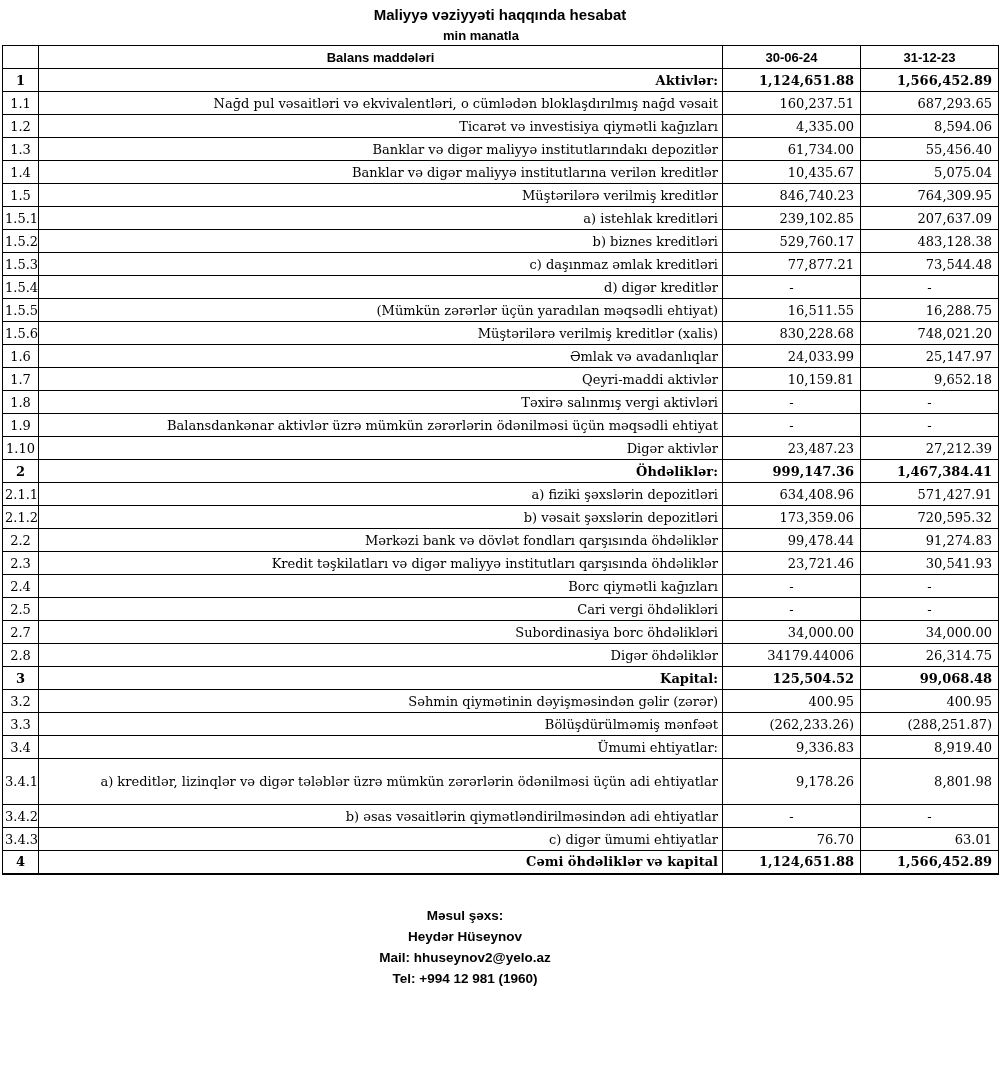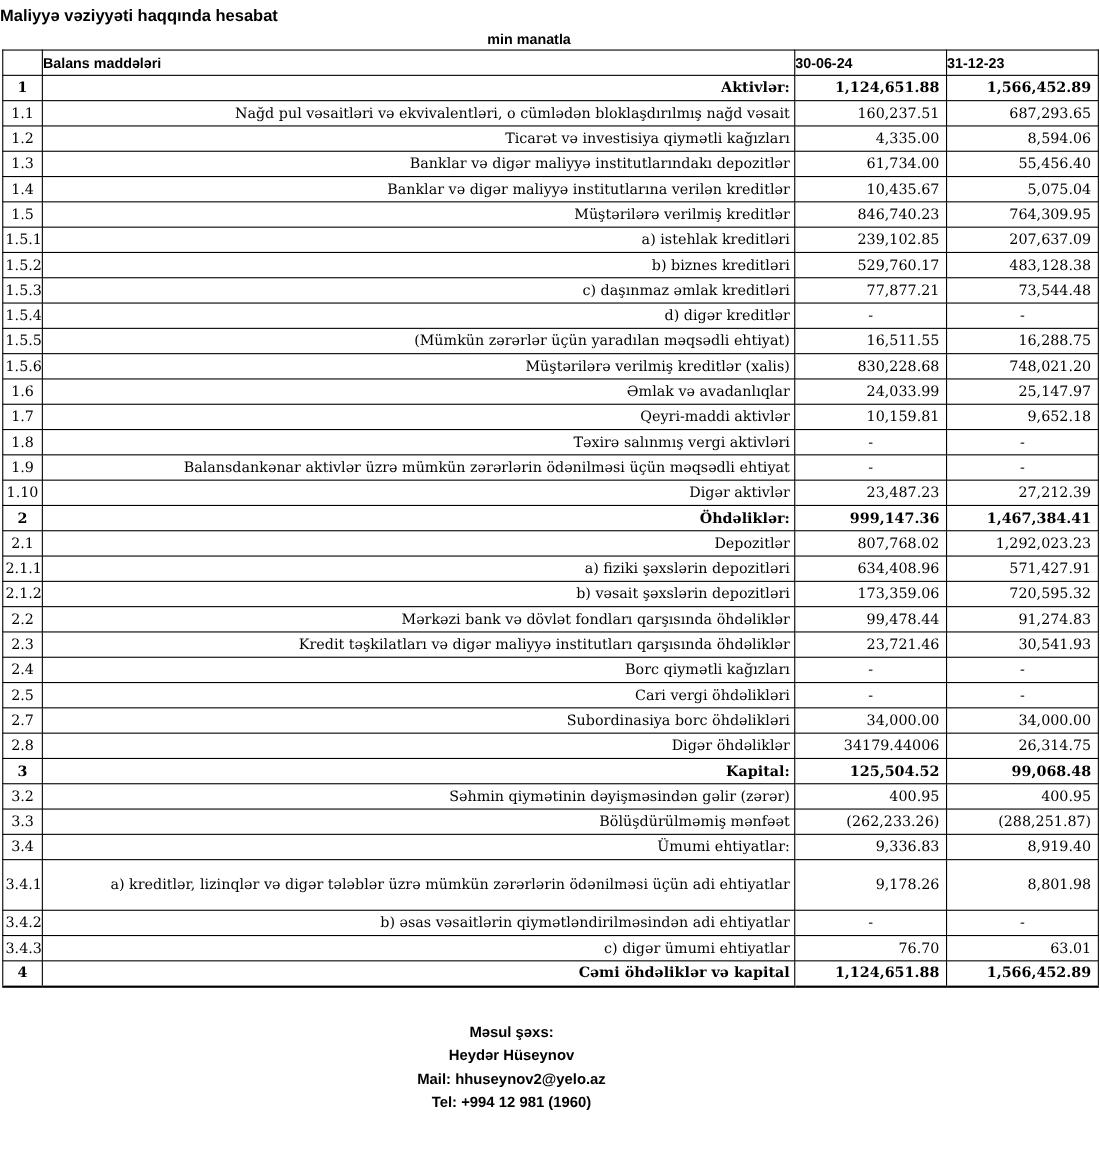--- a/index.html
+++ b/index.html
@@ -6,20 +6,21 @@
   html, body {
     width: 1000px;
     background: #ffffff;
     color: #000000;
     font-family: "DejaVu Serif", serif;
   }
   body { height: 1068px; overflow: hidden; }
 
   .page-title {
     padding-top: 5px;
+    text-align: center;
     font-family: "Liberation Sans", sans-serif;
     font-weight: bold;
     font-size: 15px;
     line-height: 19px;
   }
 
   .unit-note {
     margin-top: 3px;
     margin-bottom: 1px;
     text-align: center;
@@ -44,21 +45,21 @@
     border: 1px solid #000000;
     height: 23px;
     font-size: 13px;
     line-height: 15px;
     vertical-align: middle;
     overflow: hidden;
   }
   thead th {
     font-family: "Liberation Sans", sans-serif;
     font-weight: bold;
-    text-align: left;
+    text-align: center;
     font-size: 13px;
   }
   td.c-no  { text-align: center; padding: 1px 2px; }
   td.c-label { text-align: right; padding: 1px 4px; }
   td.c-val { text-align: right; padding: 1px 6px 1px 2px; }
   td.c-val.dash { text-align: center; padding: 1px 2px; }
 
   tr.bold td { font-weight: bold; }
   tr.tall td { height: 46px; }
   tbody tr:last-child td { border-bottom-width: 2px; }
@@ -201,26 +202,20 @@
           <td class="c-val">23,487.23</td>
           <td class="c-val">27,212.39</td>
         </tr>
         <tr class="bold">
           <td class="c-no">2</td>
           <td class="c-label">Öhdəliklər:</td>
           <td class="c-val">999,147.36</td>
           <td class="c-val">1,467,384.41</td>
         </tr>
         <tr>
-          <td class="c-no">2.1</td>
-          <td class="c-label">Depozitlər</td>
-          <td class="c-val">807,768.02</td>
-          <td class="c-val">1,292,023.23</td>
-        </tr>
-        <tr>
           <td class="c-no">2.1.1</td>
           <td class="c-label">a) fiziki şəxslərin depozitləri</td>
           <td class="c-val">634,408.96</td>
           <td class="c-val">571,427.91</td>
         </tr>
         <tr>
           <td class="c-no">2.1.2</td>
           <td class="c-label">b) vəsait şəxslərin depozitləri</td>
           <td class="c-val">173,359.06</td>
           <td class="c-val">720,595.32</td>

